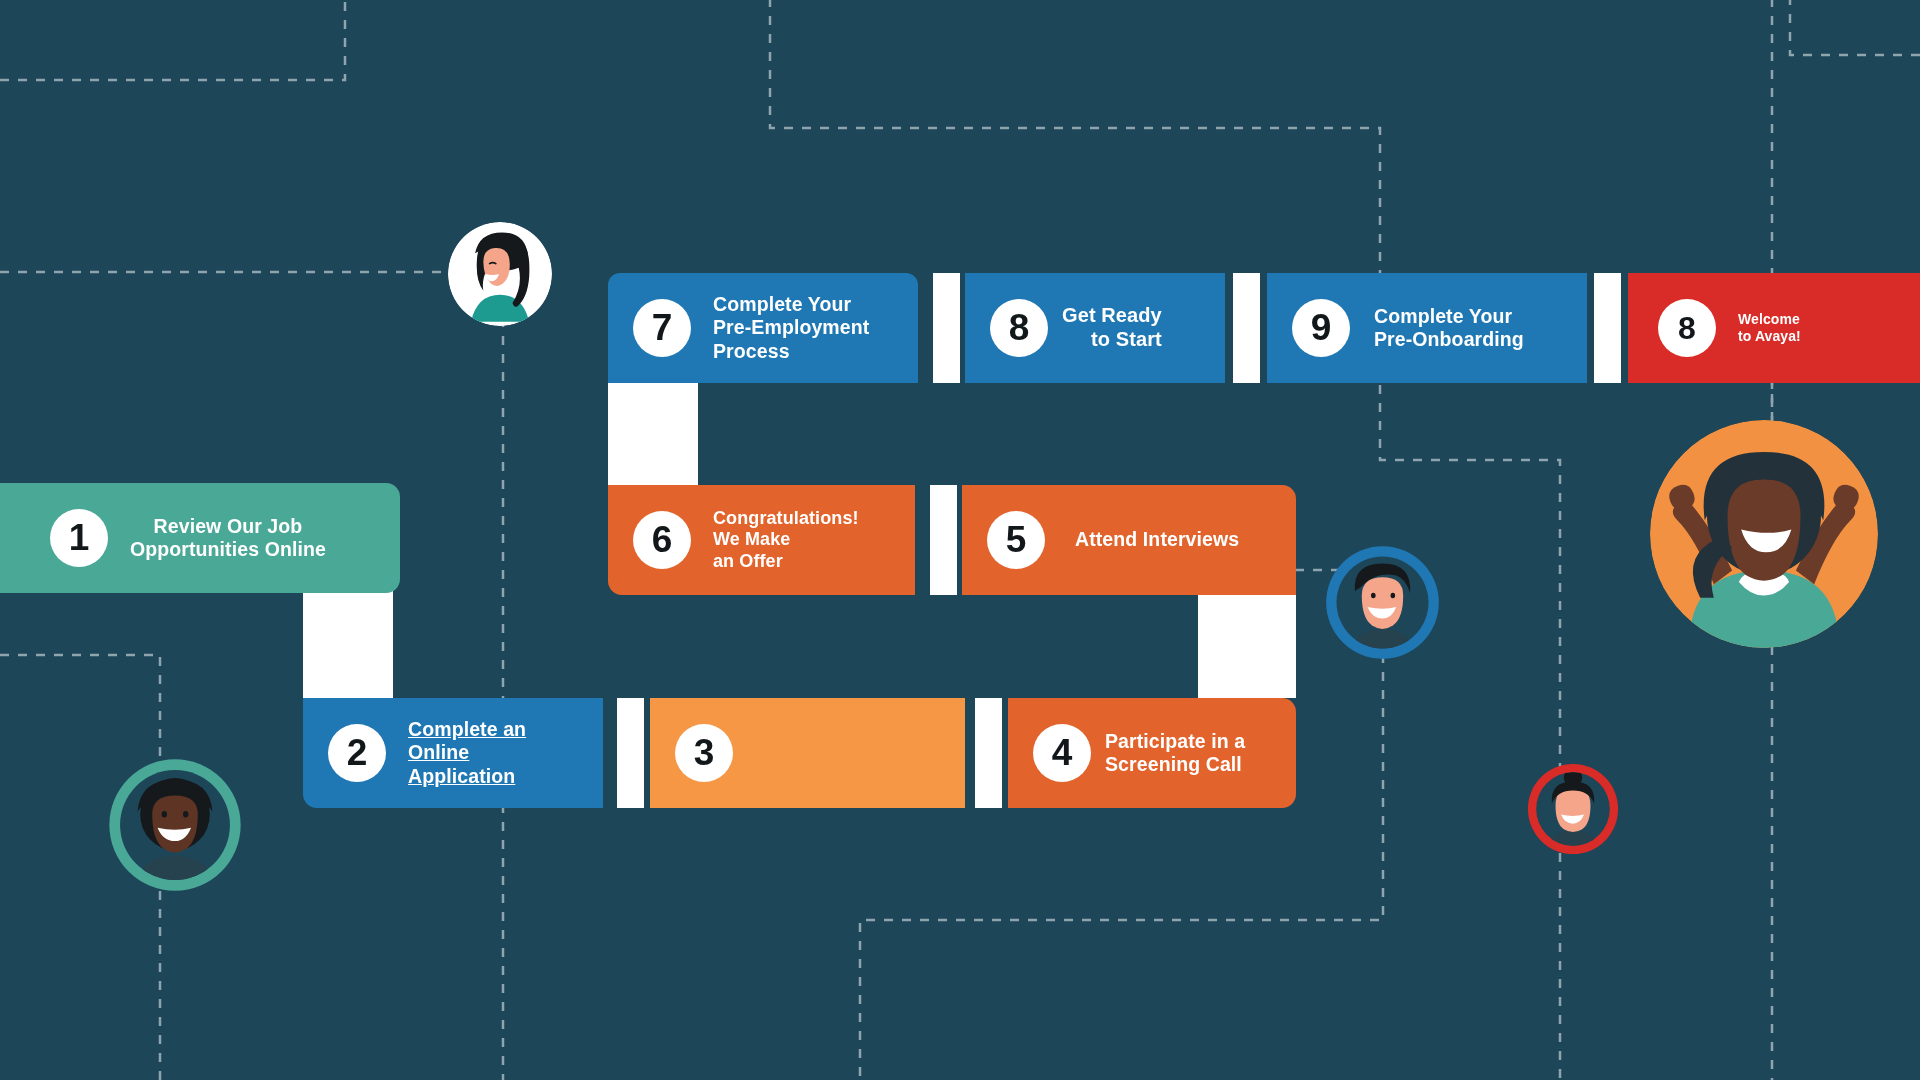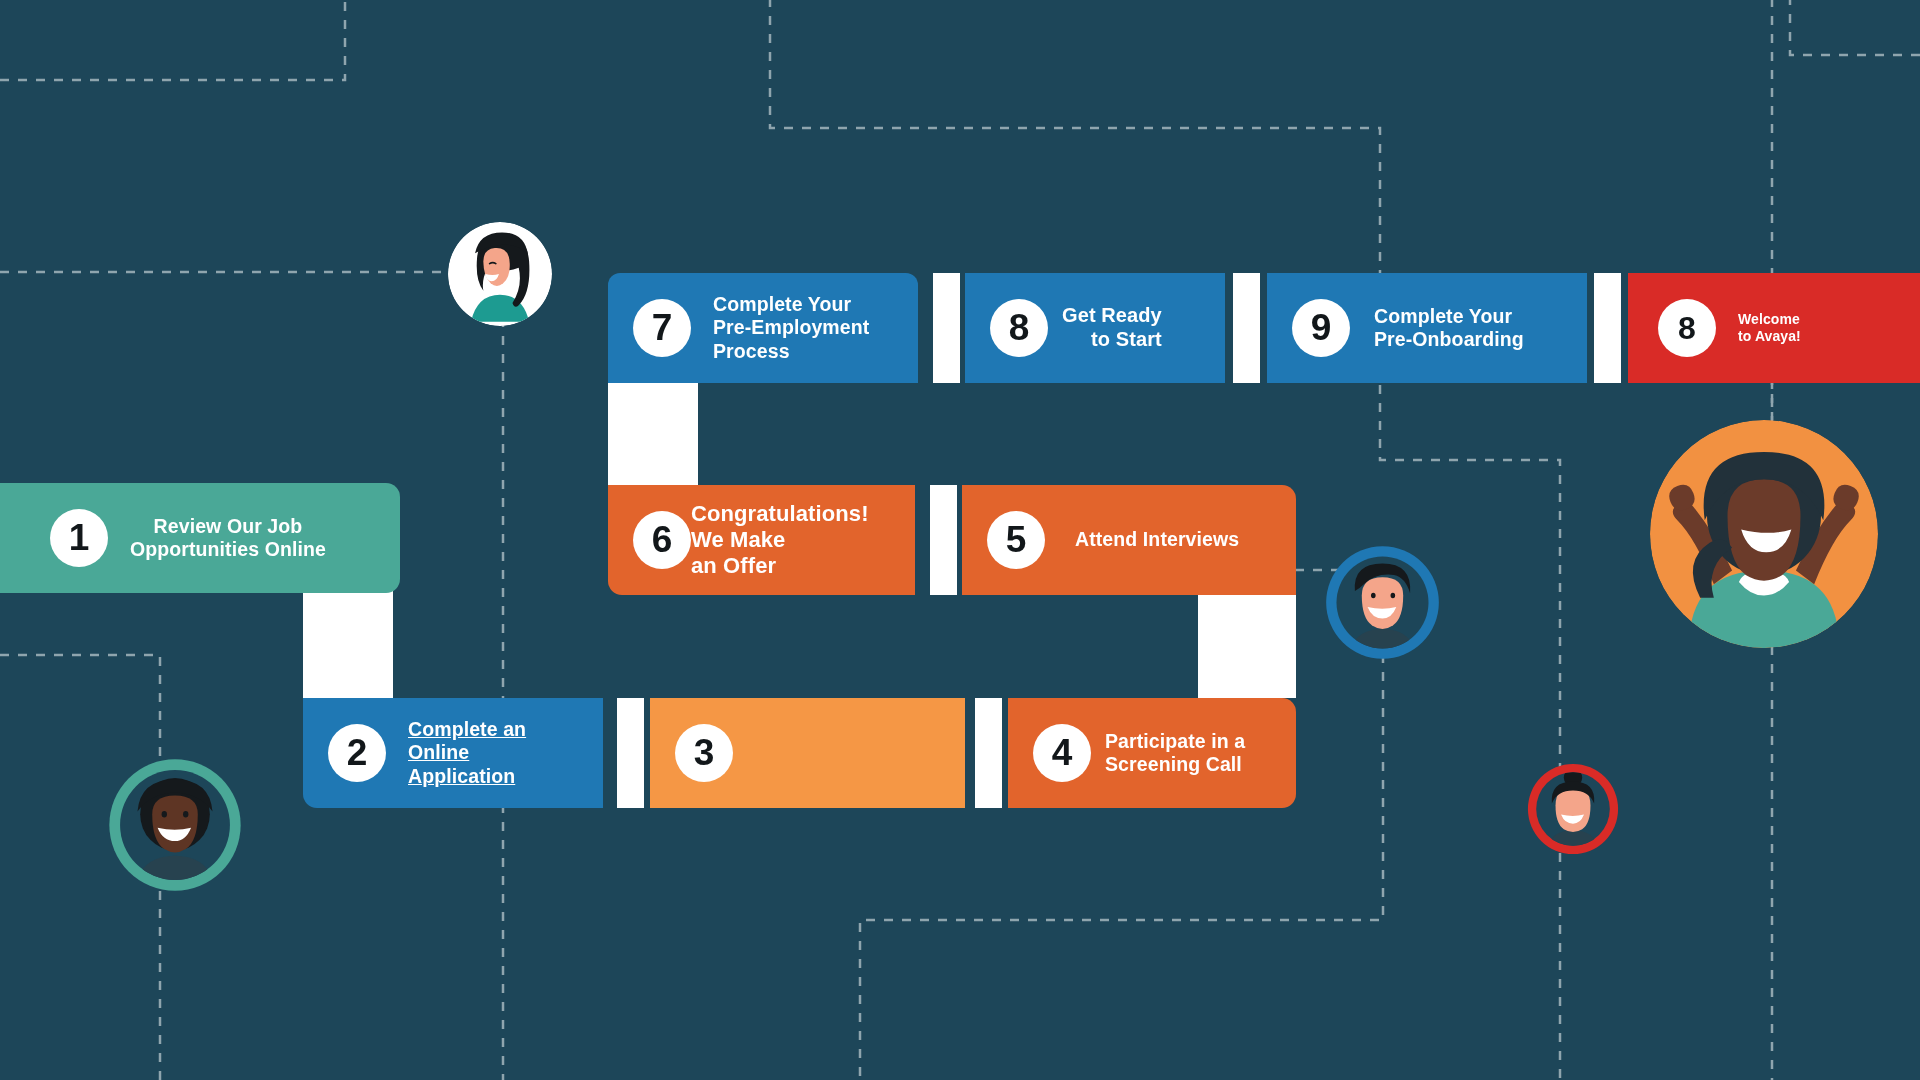--- a/index.html
+++ b/index.html
@@ -150,21 +150,21 @@
       <span>8</span>
     </div>
     <div class="steplabel" style="font-size:14px; margin-left:22px;">Welcome
 to Avaya!</div>
   </div>
 
   <div class="step" style="left:608px; top:485px; width:307px; height:110px; background:#e2642c; border-radius:0 0 0 14px;">
     <div class="badge" style="width:58px;height:58px;font-size:37px;margin-left:25px;">
       <span>6</span>
     </div>
-    <div class="steplabel" style="font-size:22px; ">Congratulations!
+    <div class="steplabel" style="font-size:18px; margin-left:22px;">Congratulations!
 We Make
 an Offer</div>
   </div>
 
   <div class="notch" style="left:930px; top:485px; width:27px; height:110px;"></div>
 
   <div class="step" style="left:962px; top:485px; width:334px; height:110px; background:#e2642c; border-radius:0 14px 0 0;">
     <div class="badge" style="width:58px;height:58px;font-size:37px;margin-left:25px;">
       <span>5</span>
     </div>

